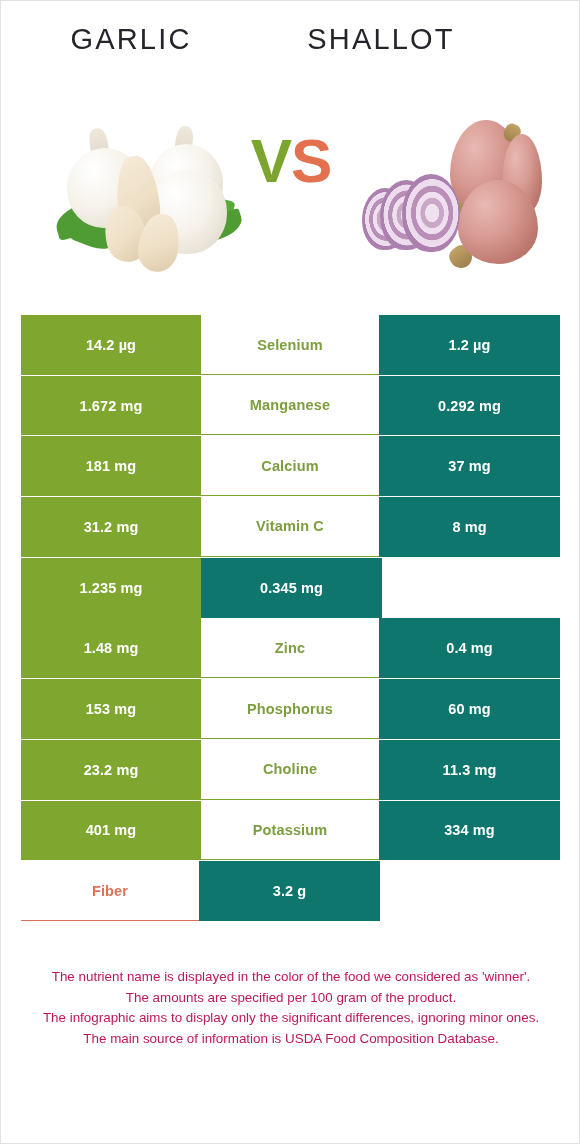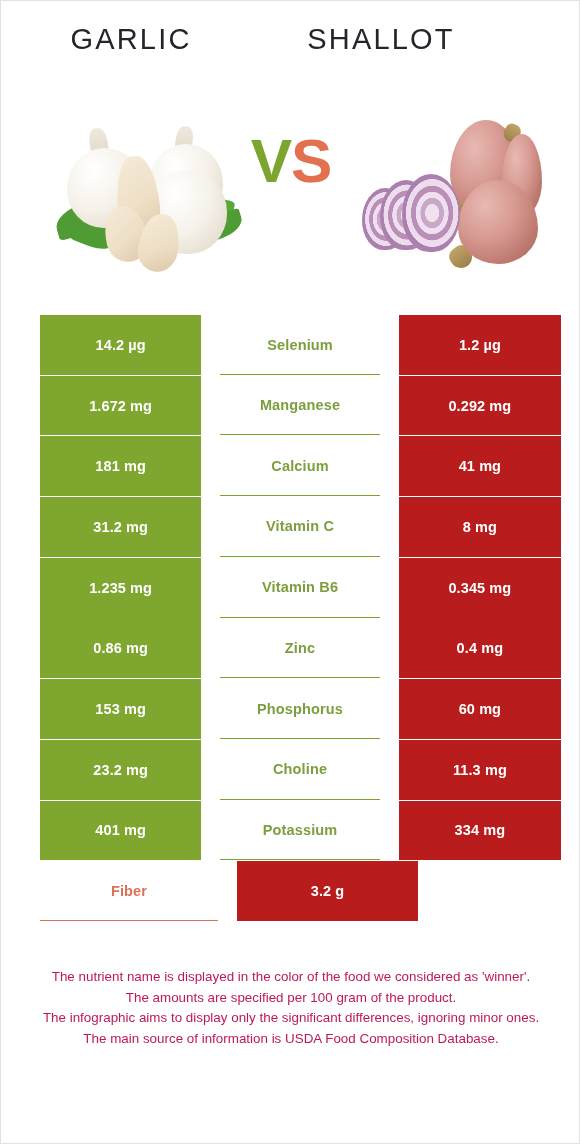--- a/index.html
+++ b/index.html
@@ -135,40 +135,39 @@
   }
   .cell {
     display: flex;
     align-items: center;
     justify-content: center;
     font-size: 14.5px;
     font-weight: 600;
     letter-spacing: 0.1px;
     white-space: nowrap;
     font-family: "Liberation Sans", sans-serif;
-    margin-left: 19px;
   }
   .cell-left  { width: 180px; color: #ffffff; }
   .cell-name  { width: 178px; background: #ffffff; }
   .cell-right { width: 181px; color: #ffffff; }
 
   .cell-name .nutrient {
     font-size: 14.5px;
     font-weight: 700;
     letter-spacing: 0.15px;
   }
   .cell-name {
     border-bottom: 1px solid #7ba52f;
     border-top: 0;
   }
   .row.orange-rule .cell-name { border-bottom-color: #d8735a; }
   .row:first-child .cell-name { border-top: 1px solid transparent; }
 
   .win-green  { background: #7fa72f; }
-  .win-orange { background: #b91c1c; }
+  .win-orange { background: #0f766e; }
 
   .name-green  { color: #7d9e3e; }
   .name-orange { color: #dd7258; }
 
   
   .footer {
     position: absolute;
     top: 966px;
     left: 36px;
     width: 508px;
@@ -247,41 +246,38 @@
           <span class="nutrient name-green">Manganese</span>
         </div>
       <div class="cell cell-right win-orange">0.292 mg</div>
     </div>
 
     <div class="row">
       <div class="cell cell-left win-green">181 mg</div>
       <div class="cell cell-name">
           <span class="nutrient name-green">Calcium</span>
         </div>
-      <div class="cell cell-right win-orange">41 mg</div>
+      <div class="cell cell-right win-orange">37 mg</div>
     </div>
 
     <div class="row">
       <div class="cell cell-left win-green">31.2 mg</div>
       <div class="cell cell-name">
           <span class="nutrient name-green">Vitamin C</span>
         </div>
       <div class="cell cell-right win-orange">8 mg</div>
     </div>
 
     <div class="row">
       <div class="cell cell-left win-green">1.235 mg</div>
-      <div class="cell cell-name">
-          <span class="nutrient name-green">Vitamin B6</span>
-        </div>
       <div class="cell cell-right win-orange">0.345 mg</div>
     </div>
 
     <div class="row">
-      <div class="cell cell-left win-green">0.86 mg</div>
+      <div class="cell cell-left win-green">1.48 mg</div>
       <div class="cell cell-name">
           <span class="nutrient name-green">Zinc</span>
         </div>
       <div class="cell cell-right win-orange">0.4 mg</div>
     </div>
 
     <div class="row">
       <div class="cell cell-left win-green">153 mg</div>
       <div class="cell cell-name">
           <span class="nutrient name-green">Phosphorus</span>

